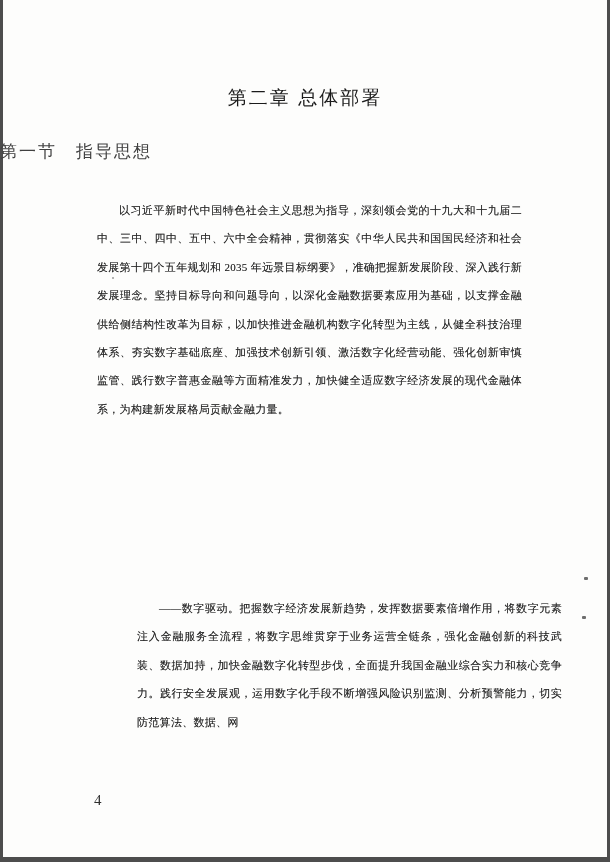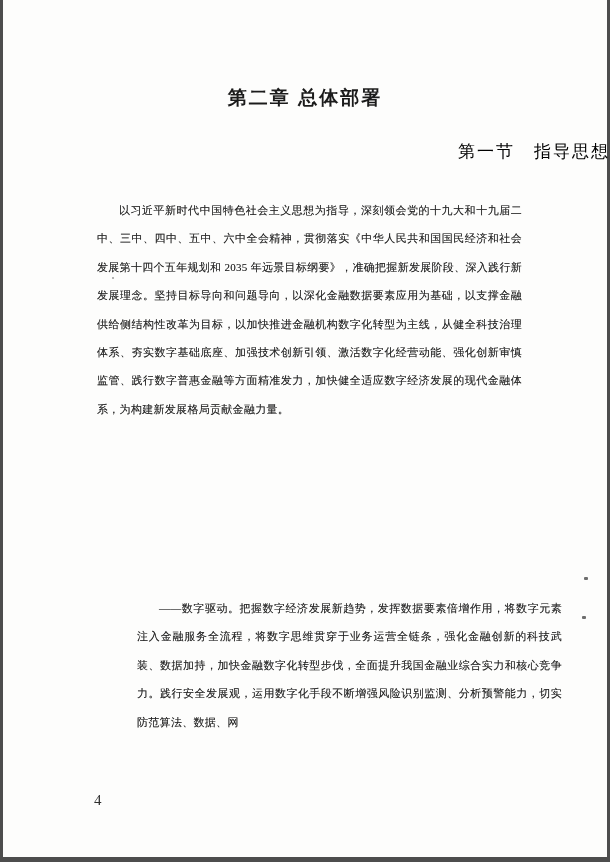--- a/index.html
+++ b/index.html
@@ -32,35 +32,35 @@
     width: 100%; height: 5px;
     background: #4d4d4d;
   }
   .chapter {
     position: absolute;
     left: 0; right: 0;
     top: 85px;
     margin: 0;
     text-align: center;
     font-family: "Liberation Sans", "DejaVu Sans", sans-serif;
-    font-weight: bold;
+    font-weight: normal;
     font-size: 19px;
     letter-spacing: 2px;
     color: #1b1b1b;
   }
   .section-heading {
     position: absolute;
     left: 0; right: 0;
     margin: 0;
-    text-align: right;
+    text-align: left;
     font-family: "Liberation Serif", "DejaVu Serif", serif;
     font-weight: normal;
     font-size: 17px;
     letter-spacing: 2px;
-    color: #000000;
+    color: #404040;
   }
   .section-1 { top: 140px; }
   .section-2 { top: 539px; }
   .body-para {
     position: absolute;
     left: 97px;
     width: 425px;
     margin: 0;
     font-size: 11px;
     line-height: 28.4px;

